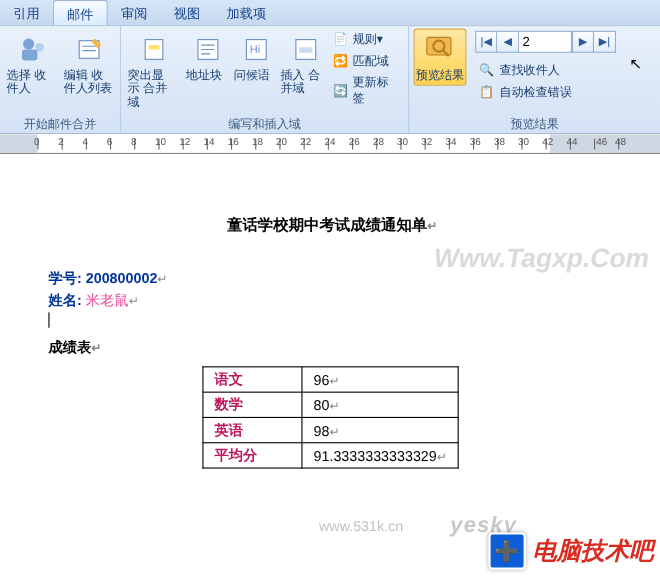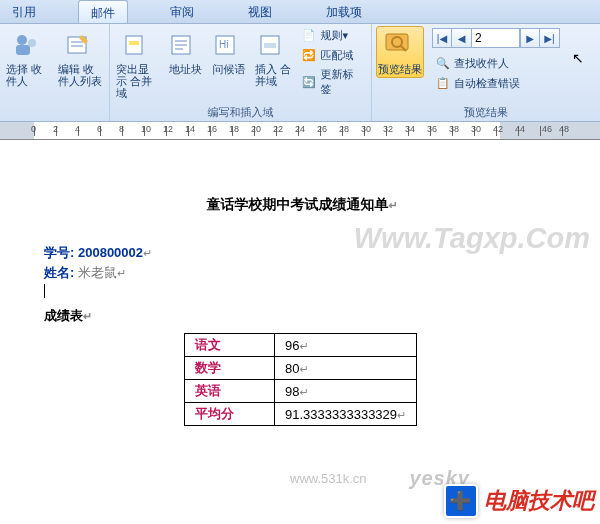--- a/index.html
+++ b/index.html
@@ -1,28 +1,28 @@
 <!DOCTYPE html>
 <html><head>
 <meta charset="utf-8">
 <style>
 * { margin: 0; padding: 0; box-sizing: border-box; font-family: "Microsoft YaHei", SimSun, sans-serif; }
 body { width: 600px; height: 524px; background: #fff; overflow: hidden; position: relative; }
 
-.tabs-bar { height: 24px; background: linear-gradient(#d7e5f7,#c5d8ef); border-bottom: 1px solid #9db4d3; display: flex; font-size: 12px; gap: 30px; }
+.tabs-bar { height: 24px; background: linear-gradient(#d7e5f7,#c5d8ef); border-bottom: 1px solid #9db4d3; display: flex; font-size: 12px; }
 .tab { padding: 4px 12px; color: #15428b; cursor: pointer; }
 .tab.active { background: linear-gradient(#f6fbff,#dbeaff); border: 1px solid #9db4d3; border-bottom: none; border-radius: 3px 3px 0 0; }
 
 .ribbon { height: 98px; background: linear-gradient(#e9f1fb,#d3e2f5); border-bottom: 1px solid #9db4d3; display: flex; }
 .group { border-right: 1px solid #b8cde6; padding: 2px 4px 0; display: flex; flex-direction: column; }
 .group-body { flex: 1; display: flex; align-items: flex-start; gap: 4px; }
 .group-title { font-size: 11px; color: #3b5a82; text-align: center; padding: 1px 0; }
 
 .big-btn { display: flex; flex-direction: column; align-items: center; width: 48px; padding: 3px 2px; border-radius: 3px; cursor: pointer; }
-.big-ico { width: 32px; height: 32px; display: flex; align-items: center; justify-content: flex-start; }
+.big-ico { width: 32px; height: 32px; display: flex; align-items: center; justify-content: flex-end; }
 .big-lbl { font-size: 11px; color: #1a3e6f; text-align: left; line-height: 12px; margin-top: 2px; }
 
 .small-col { display: flex; flex-direction: column; gap: 2px; }
 .small-btn { display: flex; align-items: center; font-size: 11px; color: #1a3e6f; padding: 1px 3px; cursor: pointer; border-radius: 2px; }
 .small-ico { width: 16px; height: 16px; margin-right: 3px; display: flex; align-items: center; justify-content: center; }
 
 .preview-group .big-btn { background: linear-gradient(#ffe8a6,#ffd24d); border: 1px solid #d9a93a; padding: 2px 1px; }
 .nav-btns { display: flex; gap: 0; margin: 2px 0 4px; }
 .nav-btn { width: 20px; height: 20px; background: linear-gradient(#fafdff,#e1ecf8); border: 1px solid #96b0d3; display: flex; align-items: center; justify-content: center; font-size: 10px; color: #2a5a99; cursor: pointer; }
 .nav-btn + .nav-btn { border-left: none; }
@@ -43,21 +43,21 @@
 .section-head { font-weight: bold; margin: 6px 0 8px; }
 
 .score-table { border-collapse: collapse; margin-left: 140px; margin-top: 6px; }
 .score-table td { border: 1.5px solid #000; padding: 2px 10px; font-size: 13px; }
 .score-table td:first-child { color: #be185d; font-weight: bold; width: 90px; }
 .score-table td:last-child { width: 130px; }
 
 .hover-tip { position: absolute; top: 140px; right: 0; width: 48px; background: #fffff0; border: 1px solid #b8a85e; font-size: 11px; color: #333; padding: 3px; box-shadow: 1px 1px 3px rgba(0,0,0,.2); }
 .tip-title { font-weight: bold; margin-bottom: 3px; }
 
-.watermark { position: absolute; color: rgba(150,150,150,.35); font-size: 29px; font-style: italic; font-weight: bold; pointer-events: none; }
+.watermark { position: absolute; color: rgba(150,150,150,.35); font-size: 24px; font-style: italic; font-weight: bold; pointer-events: none; }
 .wm1 { top: 222px; right: 10px; }
 .logo-ov { position: absolute; bottom: 6px; right: 6px; display: flex; align-items: center; gap: 6px; pointer-events: none; }
 .logo-badge { width: 34px; height: 34px; background: #0b5ed7; border: 2px solid #fff; border-radius: 4px; display: flex; align-items: center; justify-content: center; color: #fff; font-size: 18px; box-shadow: 0 0 4px rgba(0,0,0,.3); }
 .logo-txt { font-size: 22px; font-weight: bold; color: #d92b1f; text-shadow: 1px 1px 0 #fff; font-style: italic; }
 .yesky { position: absolute; bottom: 34px; right: 130px; color: rgba(130,130,130,.45); font-size: 20px; font-style: italic; font-weight: bold; letter-spacing: 1px; pointer-events: none; }
 .url-ov { position: absolute; bottom: 38px; left: 290px; color: rgba(100,100,100,.4); font-size: 13px; pointer-events: none; }
 </style>
 </head>
 <body>
 
@@ -90,20 +90,21 @@
               <rect x="4" y="6" width="18" height="16" fill="#fff" stroke="#6b8fc2"></rect>
               <line x1="7" y1="11" x2="19" y2="11" stroke="#6b8fc2"></line>
               <line x1="7" y1="15" x2="19" y2="15" stroke="#6b8fc2"></line>
               <path d="M18 4 l6 6 -3 3 -6-6 z" fill="#f3b74d"></path>
             </svg>
           </div>
         <div class="big-lbl">编辑
 收件人列表</div>
       </div>
     </div>
+    <div class="group-title">开始邮件合并</div>
   </div>
 
   <div class="group" style="width:262px">
     <div class="group-body">
       <div class="big-btn">
         <div class="big-ico">
             <svg width="26" height="26">
               <rect x="4" y="4" width="16" height="18" fill="#fff" stroke="#6b8fc2"></rect>
               <rect x="7" y="9" width="10" height="4" fill="#ffe36b"></rect>
             </svg>
@@ -254,21 +255,21 @@
 
 <div class="doc-area">
   <div class="doc-title"><span>童话学校期中考试成绩通知单</span><span class="para-mark">↵</span></div>
 
   <div class="field-row">
     <span class="lbl">学号:</span>
     <span class="val">200800002</span><span class="para-mark">↵</span>
   </div>
   <div class="field-row">
     <span class="lbl">姓名:</span>
-    <span style="color:#737373;font-weight:normal">米老鼠</span><span class="para-mark">↵</span>
+    <span style="color:#ec4899;font-weight:normal">米老鼠</span><span class="para-mark">↵</span>
   </div>
   <div class="field-row"><span style="border-left:1px solid #000;height:14px;display:inline-block"></span></div>
   <div class="section-head"><span>成绩表</span><span class="para-mark">↵</span></div>
 
   <table class="score-table">
     <tbody>
         <tr>
           <td>语文</td>
           <td><span>96</span><span class="para-mark">↵</span></td>
         </tr>

